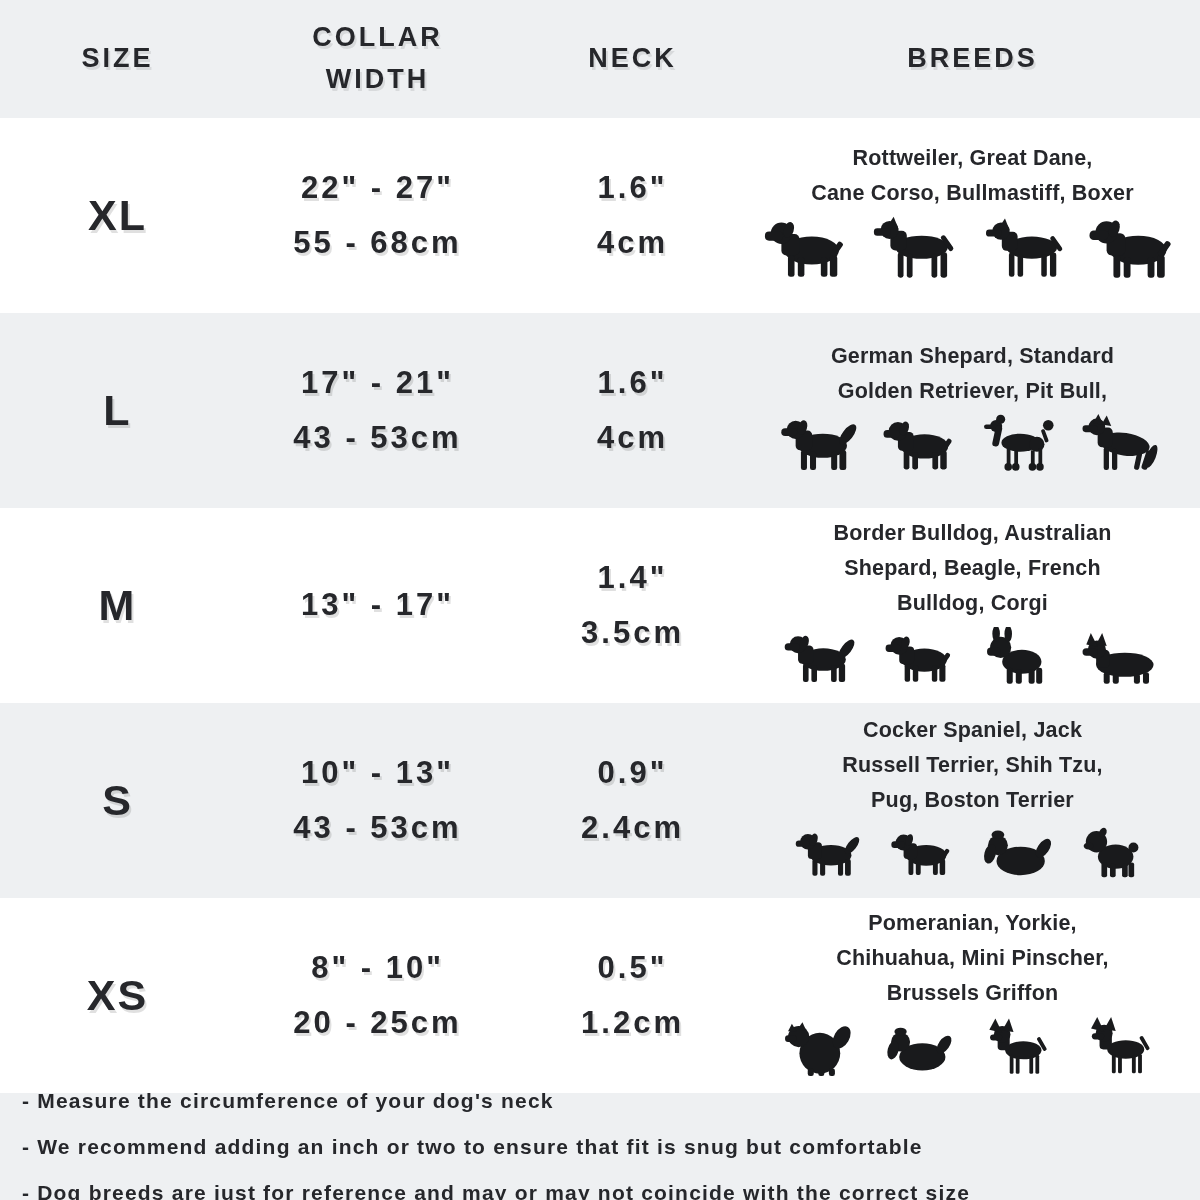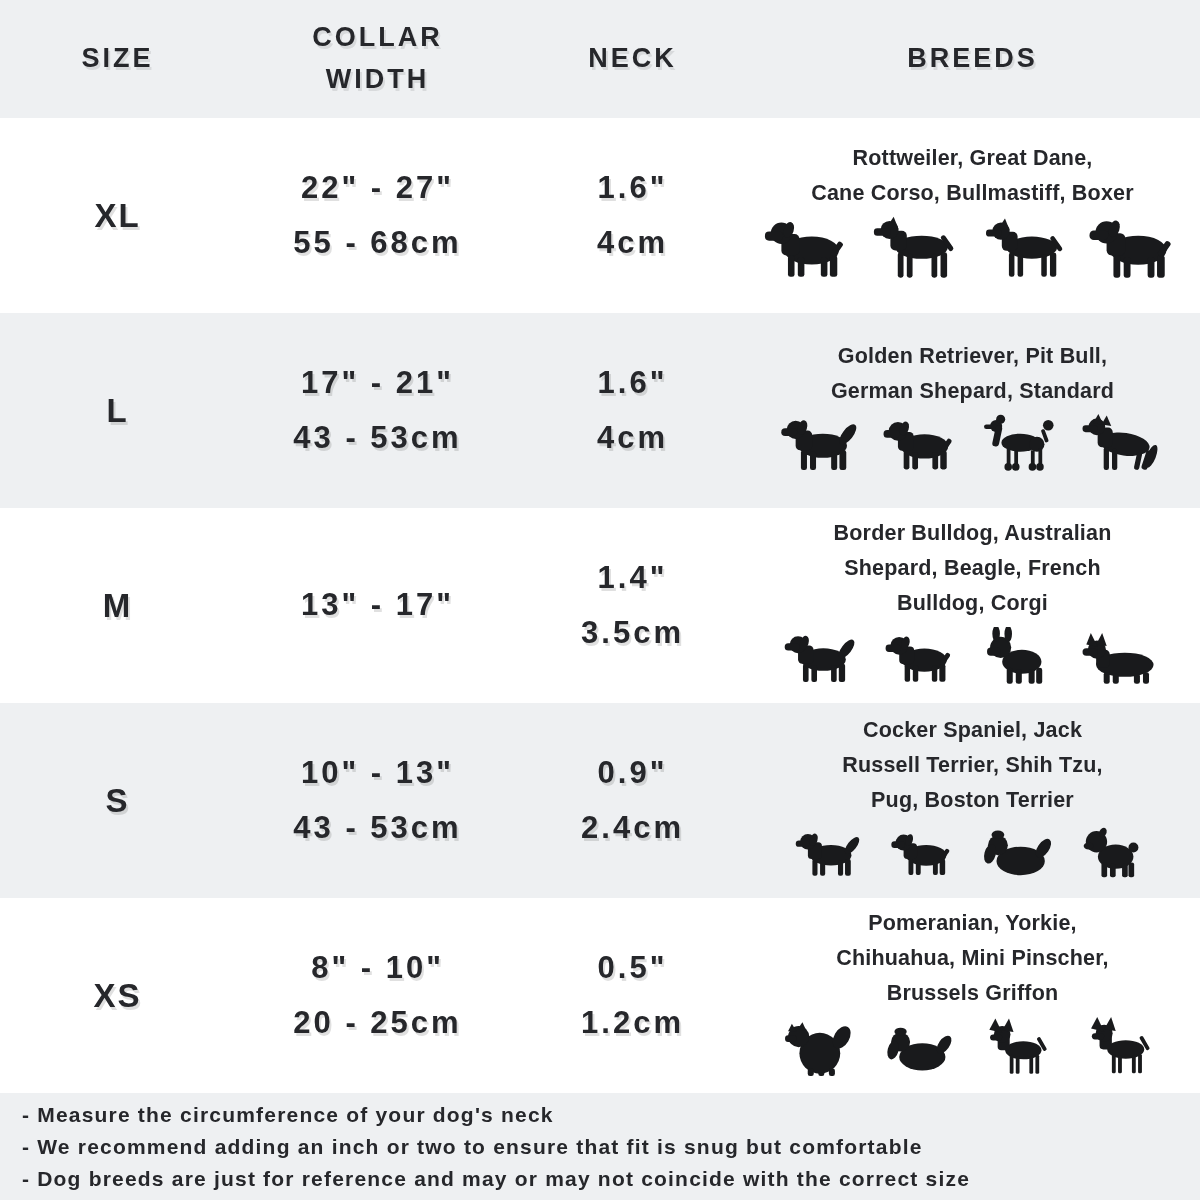--- a/index.html
+++ b/index.html
@@ -26,21 +26,21 @@
   }
   .head-collar{max-width:170px;margin:0 auto;}
 
   
   .row{
     height:195px;flex:0 0 195px;
     display:grid;grid-template-columns:235px 285px 225px 455px;
     align-items:center;
   }
   .cell-size{
-    text-align:center;font-weight:700;font-size:33px;letter-spacing:2px;
+    text-align:center;font-weight:700;font-size:43px;letter-spacing:2px;
     color:#26272b;text-shadow:2px 3px 0 rgba(34,34,34,0.14);
   }
   .cell-num{
     text-align:center;font-weight:700;font-size:31px;letter-spacing:3px;
     line-height:1.75;color:#26272b;text-shadow:2px 3px 0 rgba(34,34,34,0.14);
     white-space:nowrap;
   }
   .cell-breeds{
     display:flex;flex-direction:column;align-items:center;justify-content:center;
     gap:6px;
@@ -52,21 +52,21 @@
   .dog-strip{display:flex;align-items:flex-end;justify-content:center;gap:10px;}
   .dog{height:68px;width:auto;display:block;}
   .row-xl .dog{height:74px;}
   .row-s  .dog{height:64px;}
   .dog use, .dog-defs *{fill:#191a1c;}
 
   
   .notes{
     height:107px;flex:0 0 107px;
     display:flex;flex-direction:column;justify-content:center;
-    padding-left:22px;gap:9px;box-sizing:border-box;
+    padding-left:22px;gap:23px;box-sizing:border-box;
   }
   .note{
     font-weight:700;font-size:21px;letter-spacing:1.2px;color:#26272b;
     line-height:1.1;
   }
 </style>
 </head>
 <body>
 
 <svg width="0" height="0" style="position:absolute" aria-hidden="true">
@@ -252,22 +252,22 @@
     <div class="cell-num">
       <div>17" - 21"</div>
       <div>43 - 53cm</div>
     </div>
     <div class="cell-num">
       <div>1.6"</div>
       <div>4cm</div>
     </div>
     <div class="cell-breeds">
       <div class="breed-text">
+        <div>German Shepard, Standard</div>
         <div>Golden Retriever, Pit Bull,</div>
-        <div>German Shepard, Standard</div>
       </div>
       <div class="dog-strip">
         <svg class="dog" viewBox="0 0 120 90">
             <use href="#sym-retriever"></use>
           </svg>
         <svg class="dog" viewBox="0 0 120 90">
             <use href="#sym-stocky" transform="translate(3 3) scale(0.95)"></use>
           </svg>
         <svg class="dog" viewBox="0 0 120 90">
             <use href="#sym-poodle"></use>

